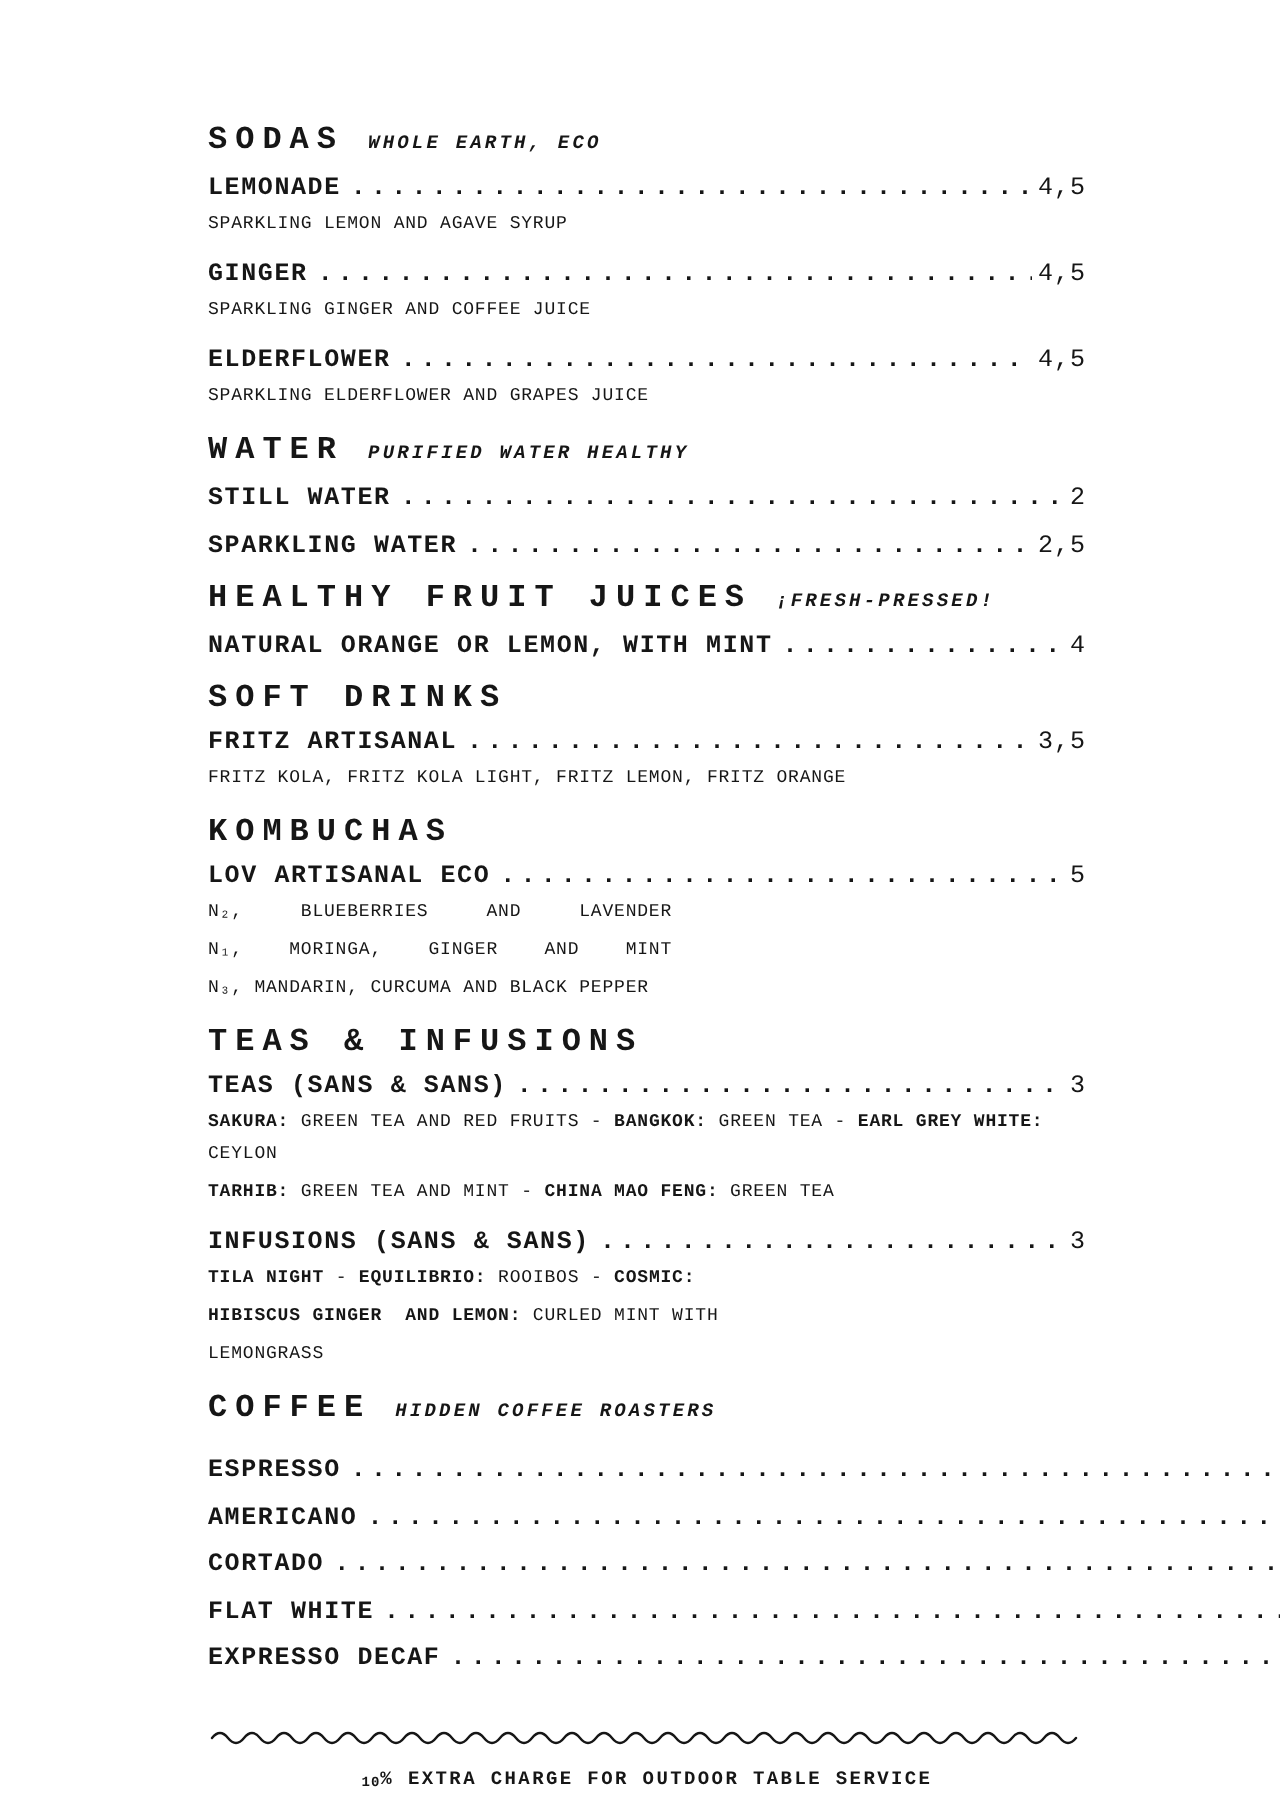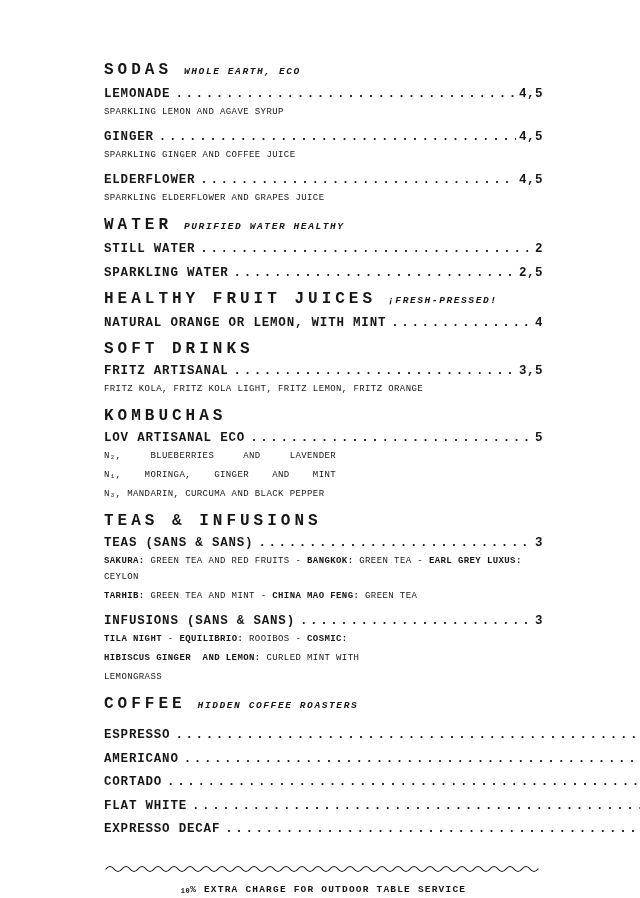--- a/index.html
+++ b/index.html
@@ -20,21 +20,21 @@
   .sec-sub{font-size:9.5px;font-weight:700;font-style:italic;letter-spacing:1.6px;white-space:nowrap;}
   
   .item{margin-bottom:11px;}
   .row{display:flex;align-items:baseline;line-height:13px;}
   .iname{font-size:12.5px;font-weight:700;letter-spacing:.8px;white-space:pre;}
   .dots{
     flex:1;overflow:hidden;white-space:nowrap;
     font-size:12.5px;font-weight:700;letter-spacing:2.6px;
     margin-left:5px;margin-right:1px;
   }
-  .price{font-size:12.5px;font-weight:700;letter-spacing:.5px;white-space:pre;padding-left:2px;text-align:center;}
+  .price{font-size:12.5px;font-weight:400;letter-spacing:.5px;white-space:pre;padding-left:2px;text-align:center;}
   .desc{
     font-size:9px;font-weight:400;letter-spacing:.4px;
     line-height:16px;margin-top:3px;white-space:pre-wrap;
   }
   .desc .b{font-weight:700;}
   
   .cols{display:grid;grid-template-columns:1fr 1fr;column-gap:26px;margin-top:15px;}
   .col .row{margin-bottom:10.5px;}
   
   .divider{display:block;margin:16px auto 0 auto;}
@@ -143,21 +143,21 @@
       <section class="section">
         <div class="sec-head">
           <span class="sec-title">TEAS &amp; INFUSIONS</span>
         </div>
         <div class="item">
           <div class="row">
             <span class="iname">TEAS (SANS &amp; SANS)</span>
             <span class="dots">................................................................................................................................................................</span>
             <span class="price">3</span>
           </div>
-          <div class="desc"><span></span><span class="b">SAKURA:</span><span> GREEN TEA AND RED FRUITS - </span><span class="b">BANGKOK:</span><span> GREEN TEA - </span><span class="b">EARL GREY LUXUS:</span><span> CEYLON</span></div>
+          <div class="desc"><span></span><span class="b">SAKURA:</span><span> GREEN TEA AND RED FRUITS - </span><span class="b">BANGKOK:</span><span> GREEN TEA - </span><span class="b">EARL GREY WHITE:</span><span> CEYLON</span></div>
           <div class="desc"><span></span><span class="b">TARHIB:</span><span> GREEN TEA AND MINT - </span><span class="b">CHINA MAO FENG:</span><span> GREEN TEA</span></div>
         </div>
         <div class="item">
           <div class="row">
             <span class="iname">INFUSIONS (SANS &amp; SANS)</span>
             <span class="dots">................................................................................................................................................................</span>
             <span class="price">3</span>
           </div>
           <div class="desc"><span></span><span class="b">TILA NIGHT</span><span> - </span><span class="b">EQUILIBRIO:</span><span> ROOIBOS - </span><span class="b">COSMIC:</span><span></span></div>
           <div class="desc"><span></span><span class="b">HIBISCUS GINGER  AND LEMON:</span><span> CURLED MINT WITH</span></div>

